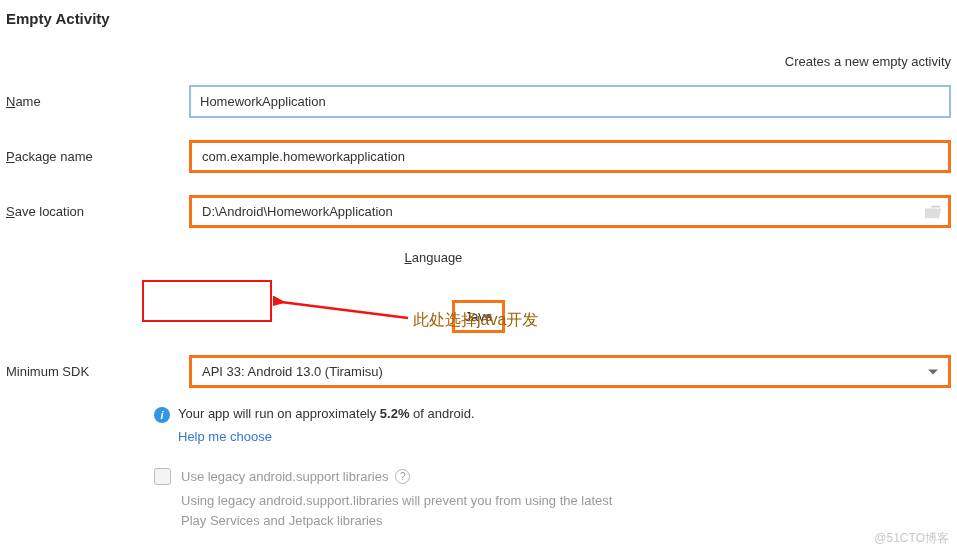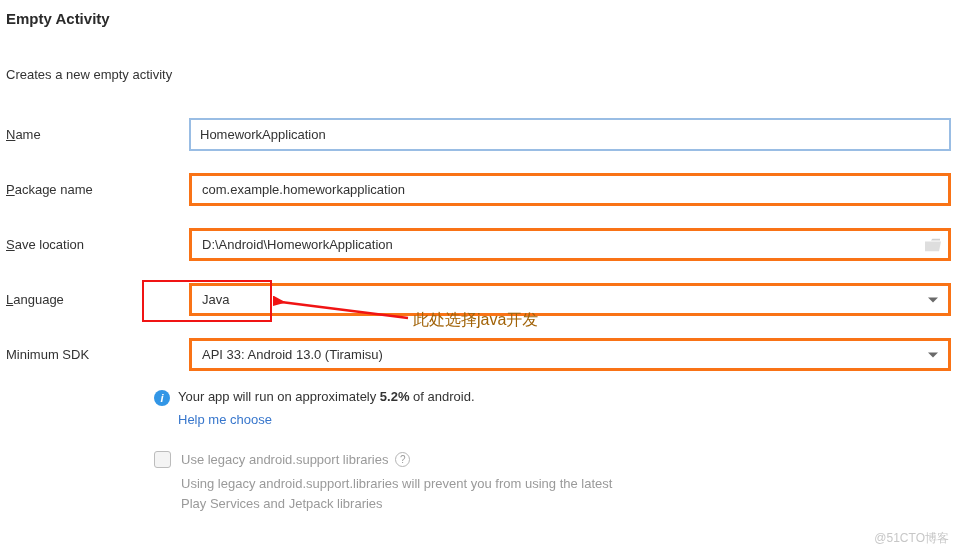--- a/index.html
+++ b/index.html
@@ -7,22 +7,22 @@
     font-family: "Segoe UI", Arial, sans-serif;
     font-size: 13px;
     color: #2b2b2b;
     background: #ffffff;
     width: 957px;
     height: 553px;
     position: relative;
     overflow: hidden;
   }
   .container { padding: 10px 6px 0 6px; }
-  .title { font-size: 15px; font-weight: bold; margin-bottom: 40px; }
-  .subtitle { font-size: 13px; color: #333; margin-bottom: 36px; }
+  .title { font-size: 15px; font-weight: bold; margin-bottom: 27px; }
+  .subtitle { font-size: 13px; color: #333; margin-bottom: 16px; text-align: right; }
   .row { display: flex; align-items: center; margin-bottom: 22px; gap: 35px; }
   .label-col { width: 148px; font-size: 13px; color: #333; }
   .label-col .ul { text-decoration: underline; }
   .field-col { flex: 1; position: relative; }
   input.text, .select {
     width: 100%;
     height: 33px;
     border: 3px solid #f97316;
     background: #fff;
     padding: 0 10px;
@@ -148,21 +148,21 @@
     <div class="label-col"><span class="ul">S</span><span>ave location</span></div>
     <div class="field-col">
       <input class="text" type="text" style="padding-right: 32px;" value="D:\Android\HomeworkApplication">
       <svg class="folder-icon" viewBox="0 0 16 13">
         <path d="M0 2 L6 2 L7.5 0 L15 0 L15 2 L0 2 Z" fill="#cfcfcf"></path>
         <path d="M0 3 L16 3 L14 13 L0 13 Z" fill="#dedede"></path>
       </svg>
     </div>
   </div>
 
-  <div class="row" style="position:relative;">
+  <div class="row" style="position:relative;flex-direction:column;">
     <div class="label-col"><span class="ul">L</span><span>anguage</span></div>
     <div class="field-col">
       <div class="select">
         <span>Java</span>
         <div class="caret"></div>
       </div>
     </div>
   </div>
 
   <div class="row">

